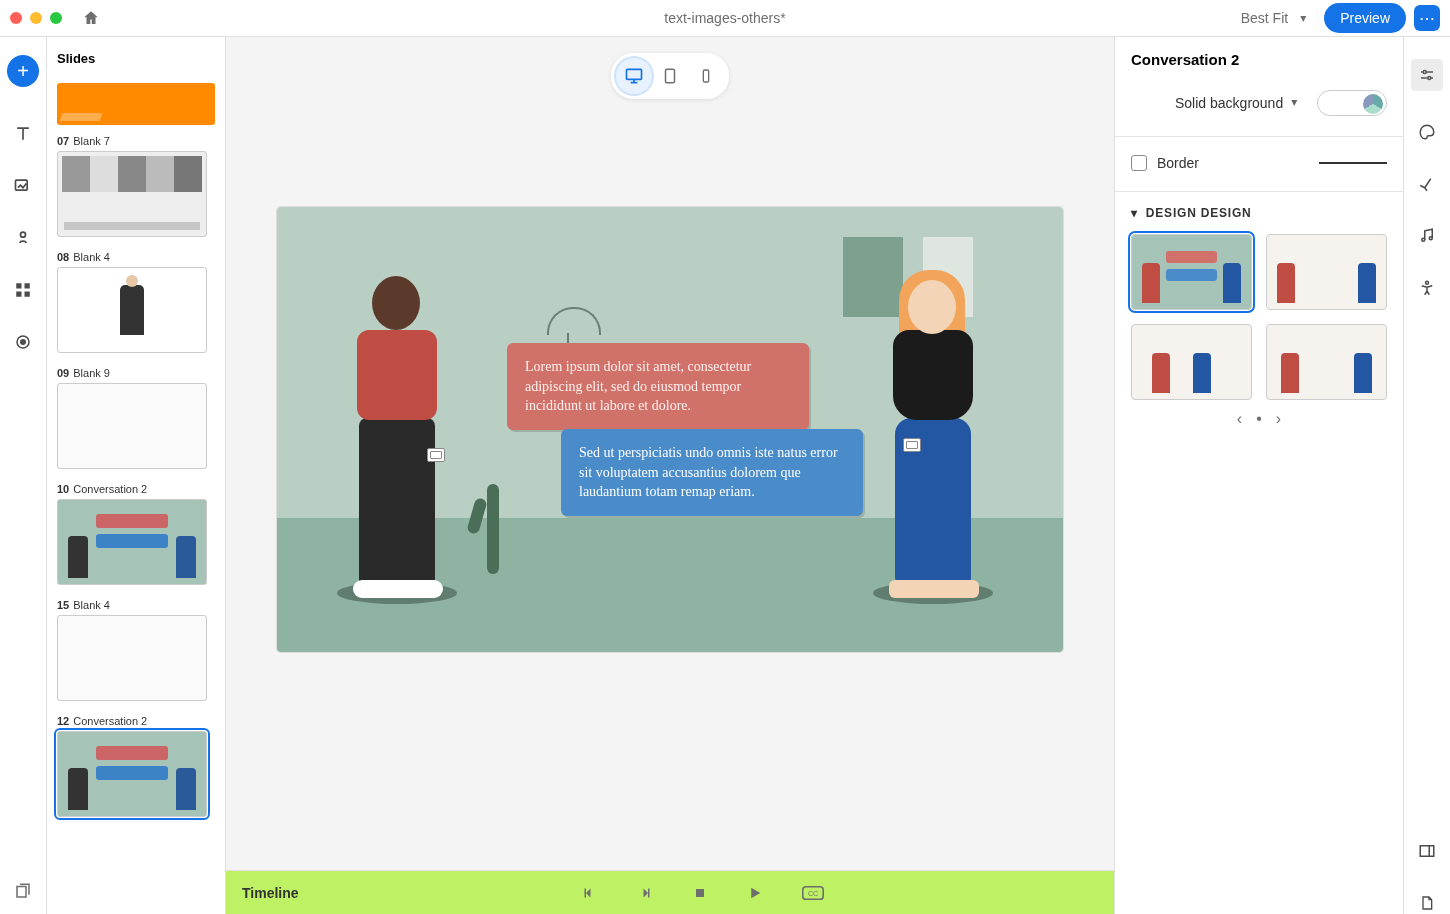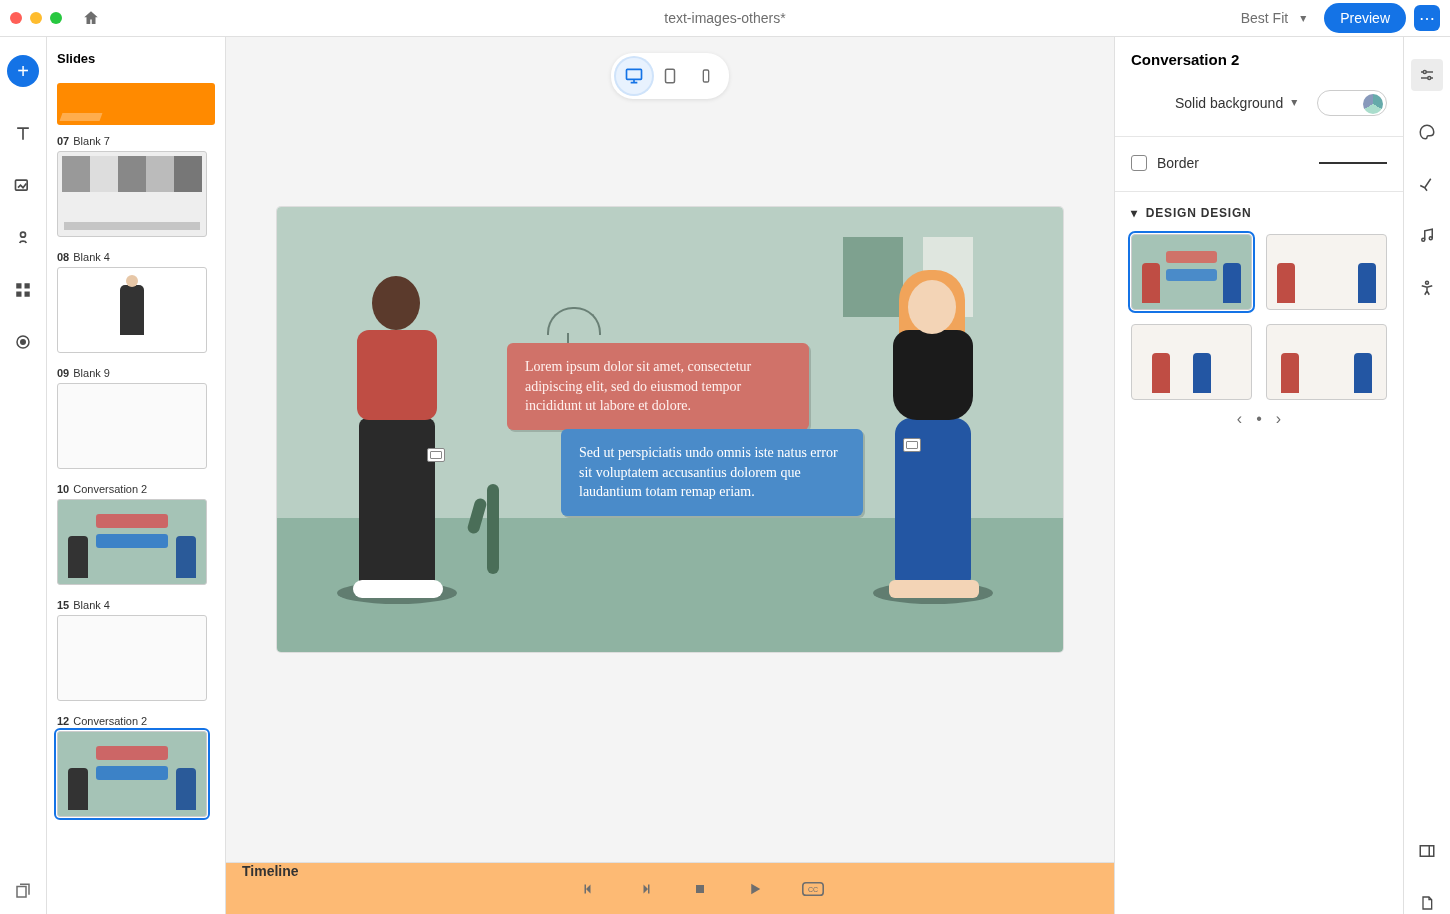--- a/index.html
+++ b/index.html
@@ -84,21 +84,21 @@
 .person.right .shoes { background:#f3d4b6; border-radius:6px;}
 .img-badge { position:absolute; width:18px; height:14px; background:#fff; border:1px solid #888; border-radius:2px;}
 .img-badge::after { content:""; position:absolute; inset:2px; border:1px solid #888; border-radius:1px;}
 .person.left .img-badge { left:110px; top:190px;}
 .person.right .img-badge { left:50px; top:180px;}
 
 .bubble { position:absolute; padding:14px 18px; border-radius:6px; font-family: Georgia, serif; font-size:14px; line-height:1.4; color:#2a2a2a; box-shadow: 2px 2px 0 rgba(0,0,0,.15);}
 .bubble.b1 { top:136px; left:230px; width:302px; background:#d07269; color:#fff0ee;}
 .bubble.b2 { top:222px; left:284px; width:302px; background:#4a8bc9; color:#fff;}
 
-.timeline-bar { margin-top:auto; height:52px; border-top:1px solid #e0e0e0; background:#fdba74; display:flex; padding:0 16px; gap:8px;}
+.timeline-bar { margin-top:auto; height:44px; border-top:1px solid #e0e0e0; background:#bef264; display:flex; align-items:center; padding:0 16px; gap:8px;}
 .tl-title { font-size:14px; font-weight:600; color:#333; }
 .tl-controls { margin:0 auto; display:flex; gap:38px; color:#6e6e6e;}
 .tl-btn { cursor:pointer; font-size:16px; display:flex; align-items:center;}
 
 .props-panel { width: 289px; border-left:1px solid #e0e0e0; background:#fff; padding:14px 16px; overflow-y:auto;}
 .props-header { display:flex; align-items:center; justify-content:space-between; margin-bottom:22px;}
 .props-title { font-size:15px; font-weight:600;}
 .filter-btn { width:32px; height:32px; background:#ececec; border-radius:4px; display:flex; align-items:center; justify-content:center; color:#555; cursor:pointer;}
 .prop-row { display:flex; align-items:center; justify-content:space-between; margin-bottom:20px; font-size:14px; color:#333;}
 .bg-swatch { width:70px; height:26px; border:1px solid #ccc; border-radius:14px; background:#fff; position:relative;}

